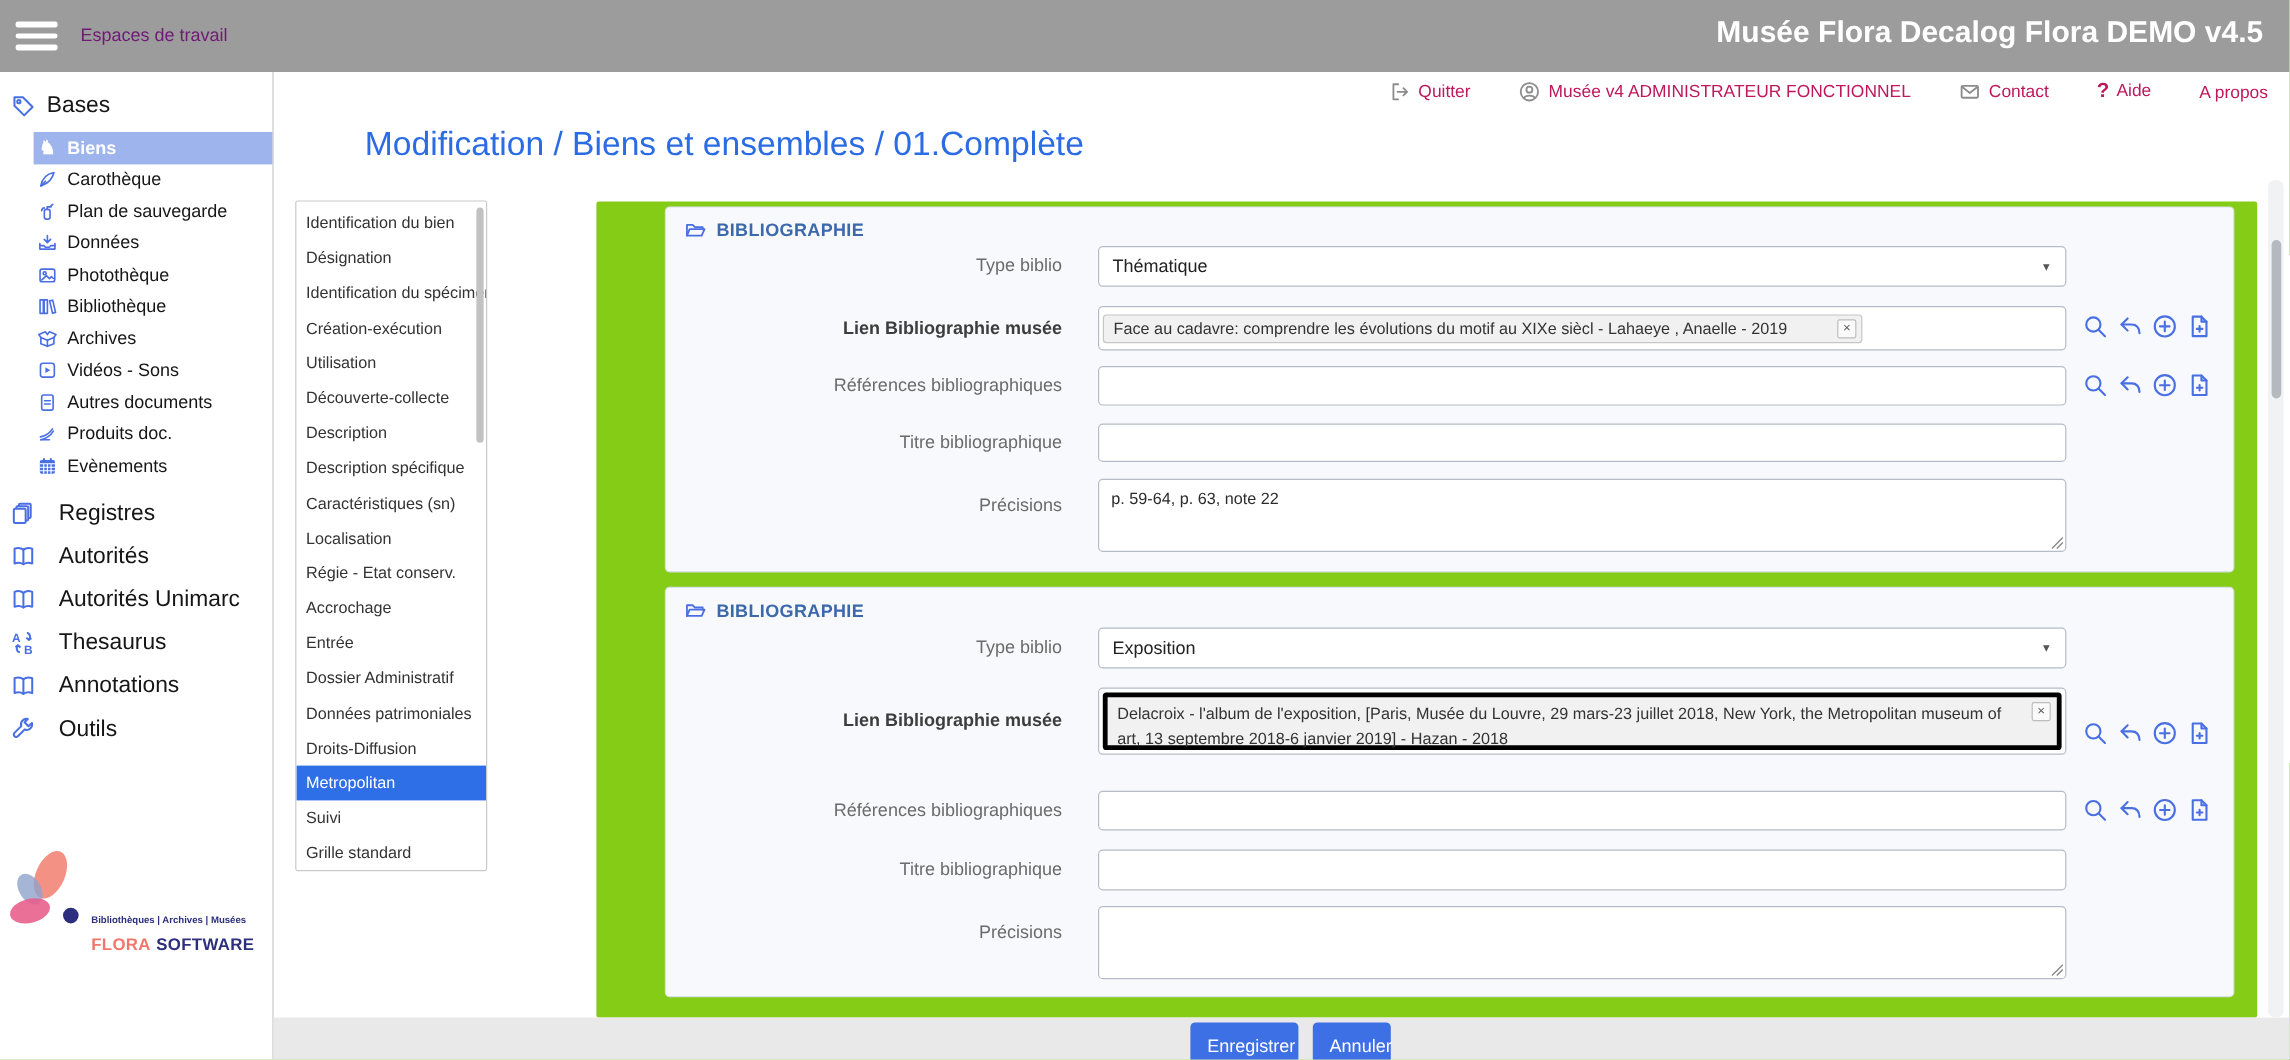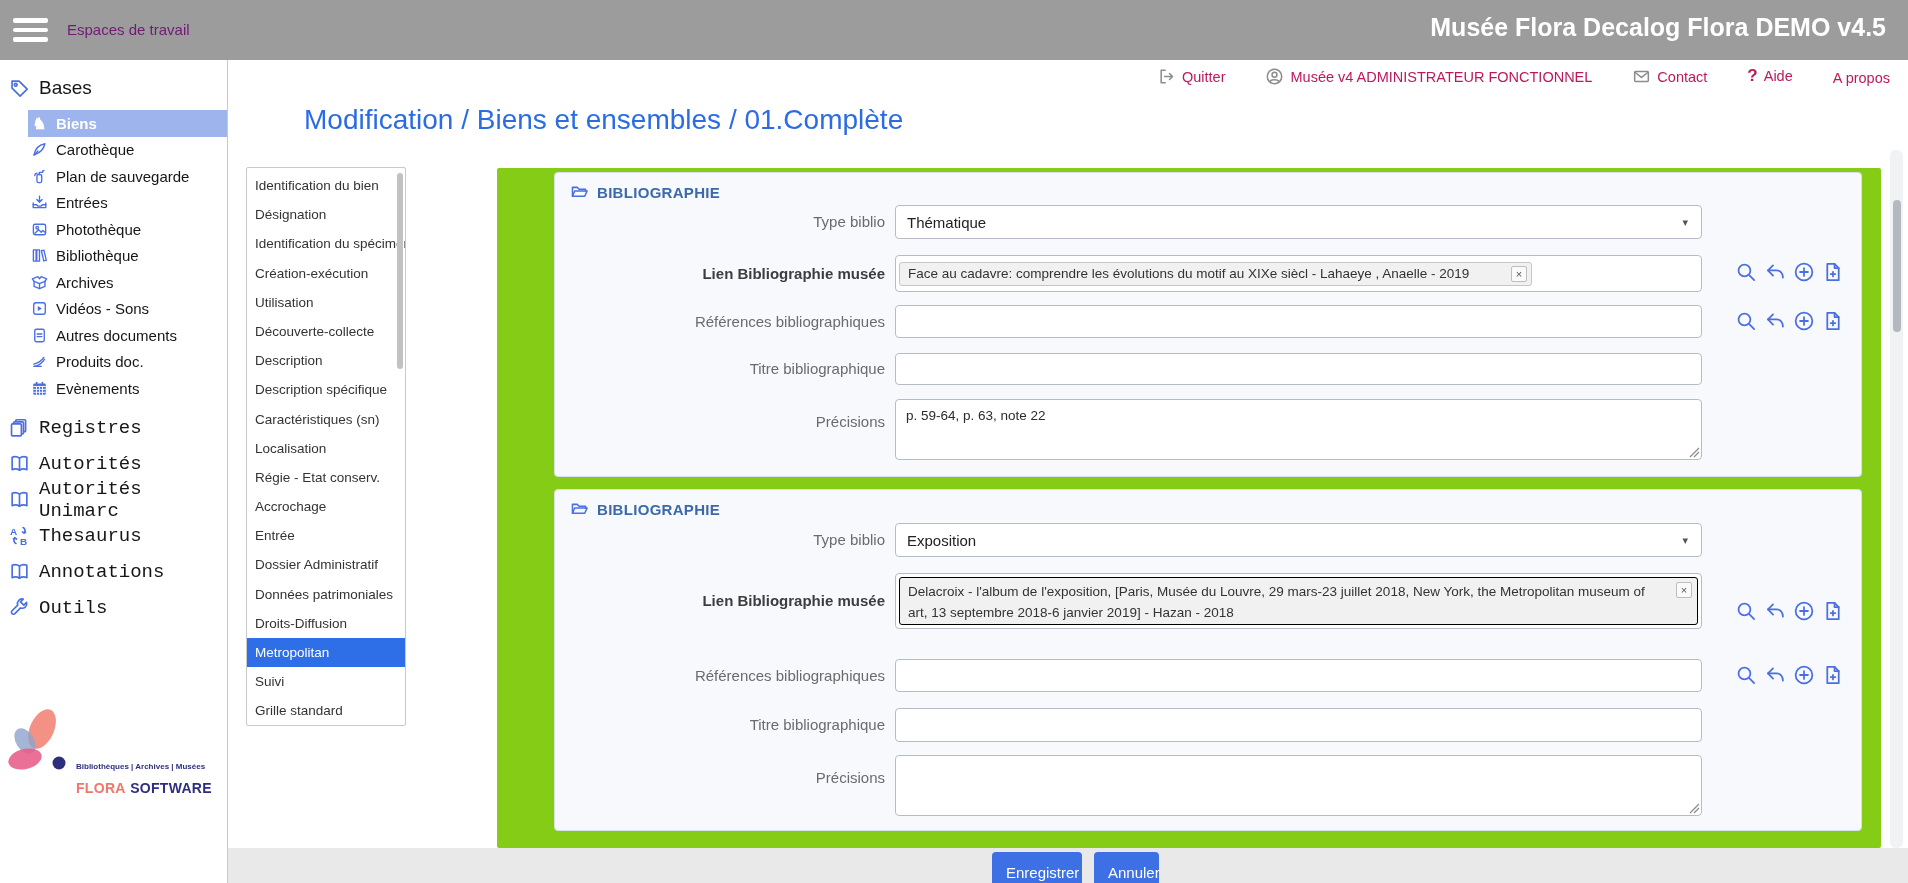--- a/index.html
+++ b/index.html
@@ -22,21 +22,21 @@
   .sidebar { position:absolute; left:0; top:60px; width:228px; height:823px; background:#fff; border-right:1px solid #c9c9c9; padding-top:12px; }
   .sb-item { display:flex; align-items:center; gap:9px; padding-left:9px; height:32px; font-size:19px; color:#161616; cursor:pointer; }
   .sb-item .ibx { width:21px; height:21px; color:#4a6fe3; flex:none; }
   .sb-children { margin-top:6px; }
   .sb-child { display:flex; align-items:center; gap:8px; padding-left:31px; height:26.5px; font-size:15px; color:#161616; cursor:pointer; }
   .sb-child .ibx { width:17px; height:17px; color:#4a6fe3; flex:none; }
   .sb-child.sel { margin-left:28px; padding-left:3px; background:#9db4ec; color:#fff; font-weight:bold; }
   .sb-child.sel .knight { color:#fff; }
   .knight { font-size:16px; line-height:17px; width:17px; text-align:center; color:#4a6fe3; }
   .sb-bottom { margin-top:8px; }
-  .sb-bitem { display:flex; align-items:center; gap:9px; padding-left:9px; height:36px; font-size:19px; color:#161616; cursor:pointer;font-family:Liberation Mono, monospace; }
+  .sb-bitem { display:flex; align-items:center; gap:19px; padding-left:9px; height:36px; font-size:19px; color:#161616; cursor:pointer; }
   .sb-bitem .ibx { width:21px; height:21px; color:#4a6fe3; flex:none; }
 
   .flora-logo { position:absolute; left:0; top:645px; width:224px; }
   .fl-flower { position:absolute; left:4px; top:0; }
   .fl-text { position:absolute; left:76px; top:38px; white-space:nowrap;margin-top:36px; }
   .fl-a { font-size:14px; font-weight:bold; color:#f2766b; letter-spacing:.3px;}
   .fl-b { font-size:14px; font-weight:bold; color:#2d2f7e; letter-spacing:.3px;}
   .fl-tag { position:absolute; left:76px; top:57px; font-size:8px; font-weight:bold; color:#2d2f7e; white-space:nowrap; }
 
   
@@ -57,33 +57,33 @@
   .card { position:absolute; left:57px; width:1308px; background:#f7f9fc; border:1px solid #d8e0ea; border-radius:4px; }
   .card1 { top:4px; height:305px; }
   .card2 { top:321px; height:342px; }
   .card-head { position:absolute; left:15px; display:flex; align-items:center; gap:8px; top:10px; }
   .card-head .ibx { width:19px; height:19px; color:#4a6fe3; }
   .card-title { font-size:15px; font-weight:bold; color:#3c69ab; letter-spacing:.3px; }
 
   .row { position:absolute; left:0; right:0; }
   .lbl { position:absolute; left:6px; width:324px; text-align:right; top:50%; transform:translateY(-50%); font-size:15px; color:#6b6b6b; line-height:18px; }
   .lbl.bold { color:#3d3d3d; font-weight:bold; }
-  .fld { position:absolute; left:340px; width:807px; top:0; bottom:0; }
+  .fld { position:absolute; left:360px; width:807px; top:0; bottom:0; }
   .box { width:100%; height:100%; background:#fff; border:1px solid #b6bcc6; border-radius:4px; }
   .select { display:flex; align-items:center; padding:0 30px 0 11px; font-size:15px; color:#222; cursor:pointer; position:relative; }
   .caret { position:absolute; right:13px; top:50%; transform:translateY(-50%); font-size:11px; color:#555; }
   .input { font-size:15px; color:#222; padding:0 10px; outline:none; }
   textarea.box { resize:none; font-family:"Liberation Sans", sans-serif; font-size:13.5px; color:#2b2b2b; padding:7px 10px; outline:none; line-height:17px; }
   .rsz { position:absolute; right:2px; bottom:2px; color:#8a8a8a; pointer-events:none; }
 
   .chipwrap { display:flex; align-items:center; padding:3px; }
   .chip { display:flex; align-items:center; justify-content:space-between; width:633px; background:#f1f1f1; border:1px solid #c6c6c6; border-radius:3px; padding:3px 4px 3px 8px; font-size:13.5px; color:#333; }
   .chip-txt { overflow:hidden; white-space:nowrap; }
   .chip-x { width:16px; height:16px; flex:none; margin-left:6px; border:1px solid #bdbdbd; background:#fafafa; border-radius:2px; font-size:11px; line-height:14px; text-align:center; color:#555; cursor:pointer; }
-  .chip2 { position:relative; margin:3px; height:48px; background:#f1f1f1; border:1px solid #000000; border-radius:3px; padding:3px 30px 3px 8px; font-size:13.5px; color:#333; line-height:21px; }
+  .chip2 { position:relative; margin:3px; height:48px; background:#f1f1f1; border:4px solid #000000; border-radius:3px; padding:3px 30px 3px 8px; font-size:13.5px; color:#333; line-height:21px; }
   .chip2 .chip-x { position:absolute; right:5px; top:4px; margin:0; }
 
   .icons { position:absolute; left:1180px; display:flex; gap:7px; color:#4a6fe3; }
   .icons .ibx { width:22px; height:22px; cursor:pointer; }
 
   
   .footer { position:absolute; left:228px; top:848px; width:1680px; height:35px; background:#e9e9e9; }
   .btn { position:absolute; top:4px; height:40px; background:#3d6fe5; color:#fff; border:none; border-radius:4px; font-size:15px; font-family:"Liberation Sans", sans-serif; cursor:pointer; padding:0 14px; }
   .btn-save { left:764px; width:90px; }
   .btn-cancel { left:866px; width:65px; }
@@ -295,21 +295,21 @@
     <div class="sb-child">
       <svg class="ic ibx">
           <use href="#i-ext"></use>
         </svg>
       <span>Plan de sauvegarde</span>
     </div>
     <div class="sb-child">
       <svg class="ic ibx">
           <use href="#i-inbox"></use>
         </svg>
-      <span>Entrées</span>
+      <span>Données</span>
     </div>
     <div class="sb-child">
       <svg class="ic ibx">
           <use href="#i-photo"></use>
         </svg>
       <span>Photothèque</span>
     </div>
     <div class="sb-child">
       <svg class="ic ibx">
           <use href="#i-books"></use>

